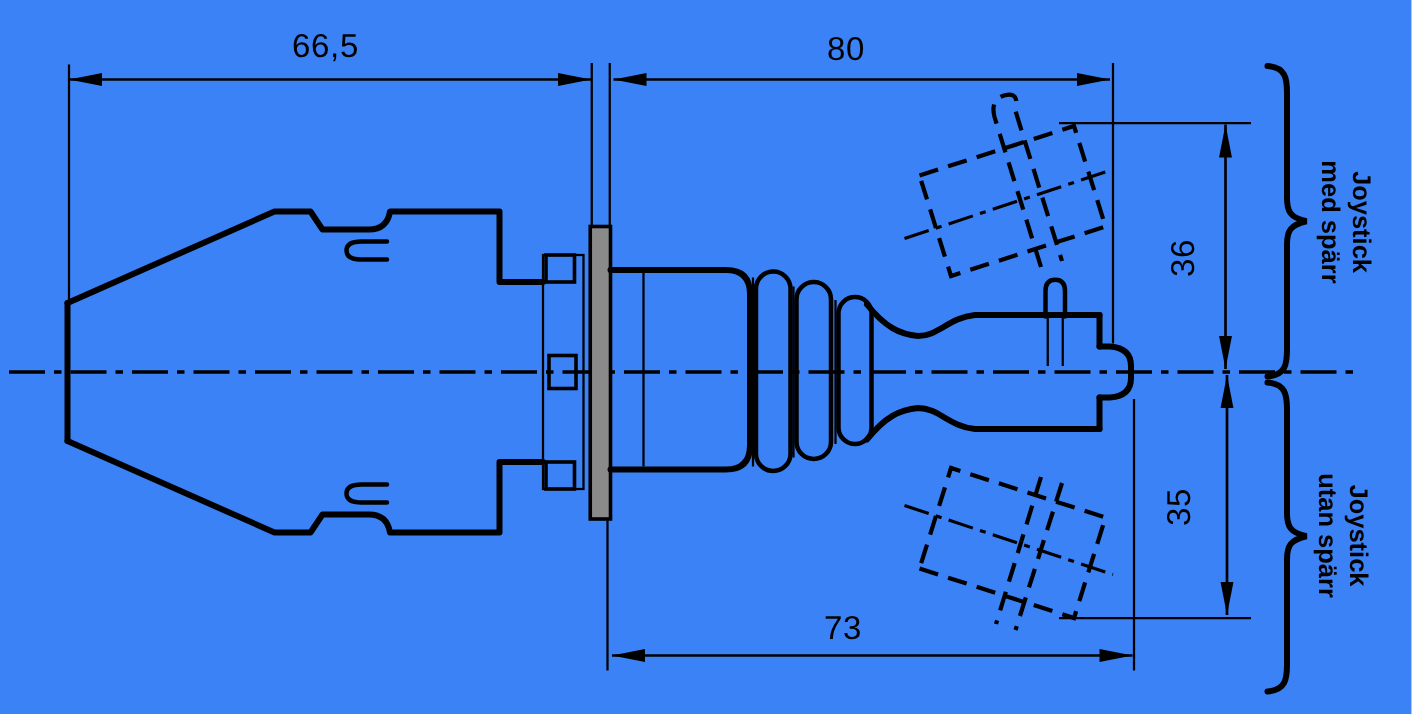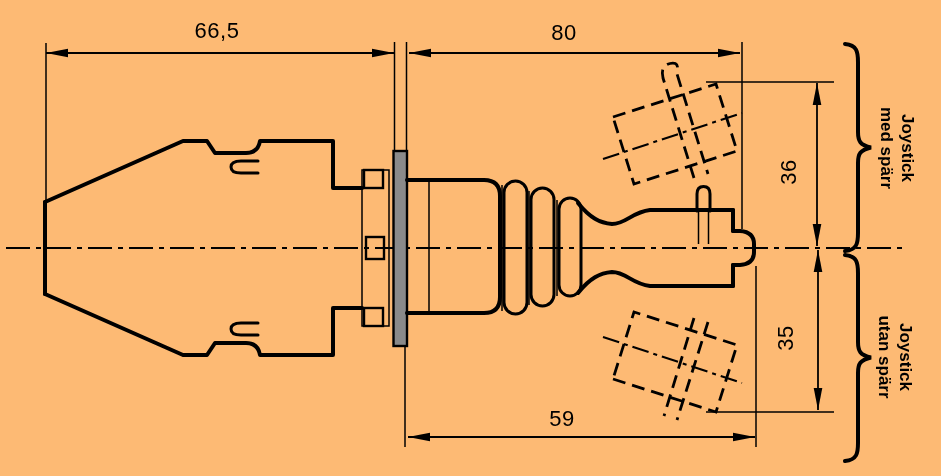--- a/index.html
+++ b/index.html
@@ -1,19 +1,19 @@
 <!DOCTYPE html>
 <html><head>
 <meta charset="utf-8">
 <style>
   html,body{margin:0;padding:0;background:#ffffff;}
   .canvas{
     position:relative;
     width:941px;height:476px;
-    background:#fdba74;
+    background:#3b82f6;
     font-family:"Liberation Sans", sans-serif;
     overflow:hidden;
   }
   svg{position:absolute;left:0;top:0;}
   
   .k{stroke:#000;stroke-width:4;fill:none;stroke-linejoin:round;stroke-linecap:round;}
   .m{stroke:#000;stroke-width:3;fill:none;stroke-linejoin:round;stroke-linecap:round;}
   .sq{stroke:#000;stroke-width:2.4;fill:none;}
   .t{stroke:#000;stroke-width:1.5;fill:none;}
   .d{stroke:#000;stroke-width:1.8;fill:none;}
@@ -129,21 +129,21 @@
       <path class="p" d="M708,322 L677,420"></path>
       <path class="pa" d="M603,337 L742,383"></path>
     </g>
 
     <path class="b" d="M845,44 C857,45 858,52 858,62 V132 C858,141 860,145 871,147.5 C860,150 858,154 858,163 V233 C858,243 857,250 845,251"></path>
     <path class="b" d="M845,255 C857,256 858,263 858,273 V342 C858,351 860,355 871,357.5 C860,360 858,364 858,373 V443 C858,453 857,460 845,461"></path>
   </svg>
 
   <div class="dim" style="left:217px;top:31px;">66,5</div>
   <div class="dim" style="left:564px;top:33px;">80</div>
-  <div class="dim" style="left:562px;top:419px;">59</div>
+  <div class="dim" style="left:562px;top:419px;">73</div>
   <div class="dim vert" style="left:789px;top:172px;">36</div>
   <div class="dim vert" style="left:786px;top:338px;">35</div>
 
   <div class="vlabel" style="left:897px;top:148px;">
     <div>Joystick</div>
     <div>med spärr</div>
   </div>
   <div class="vlabel" style="left:895px;top:357px;">
     <div>Joystick</div>
     <div>utan spärr</div>

